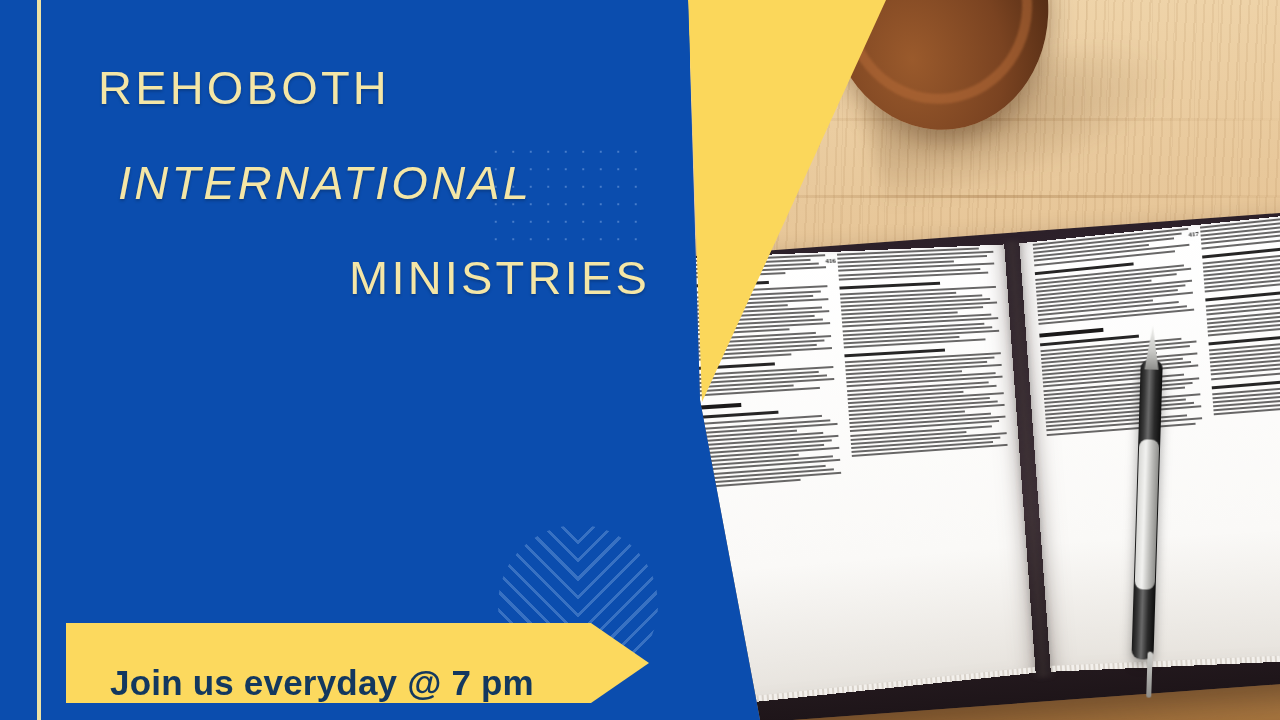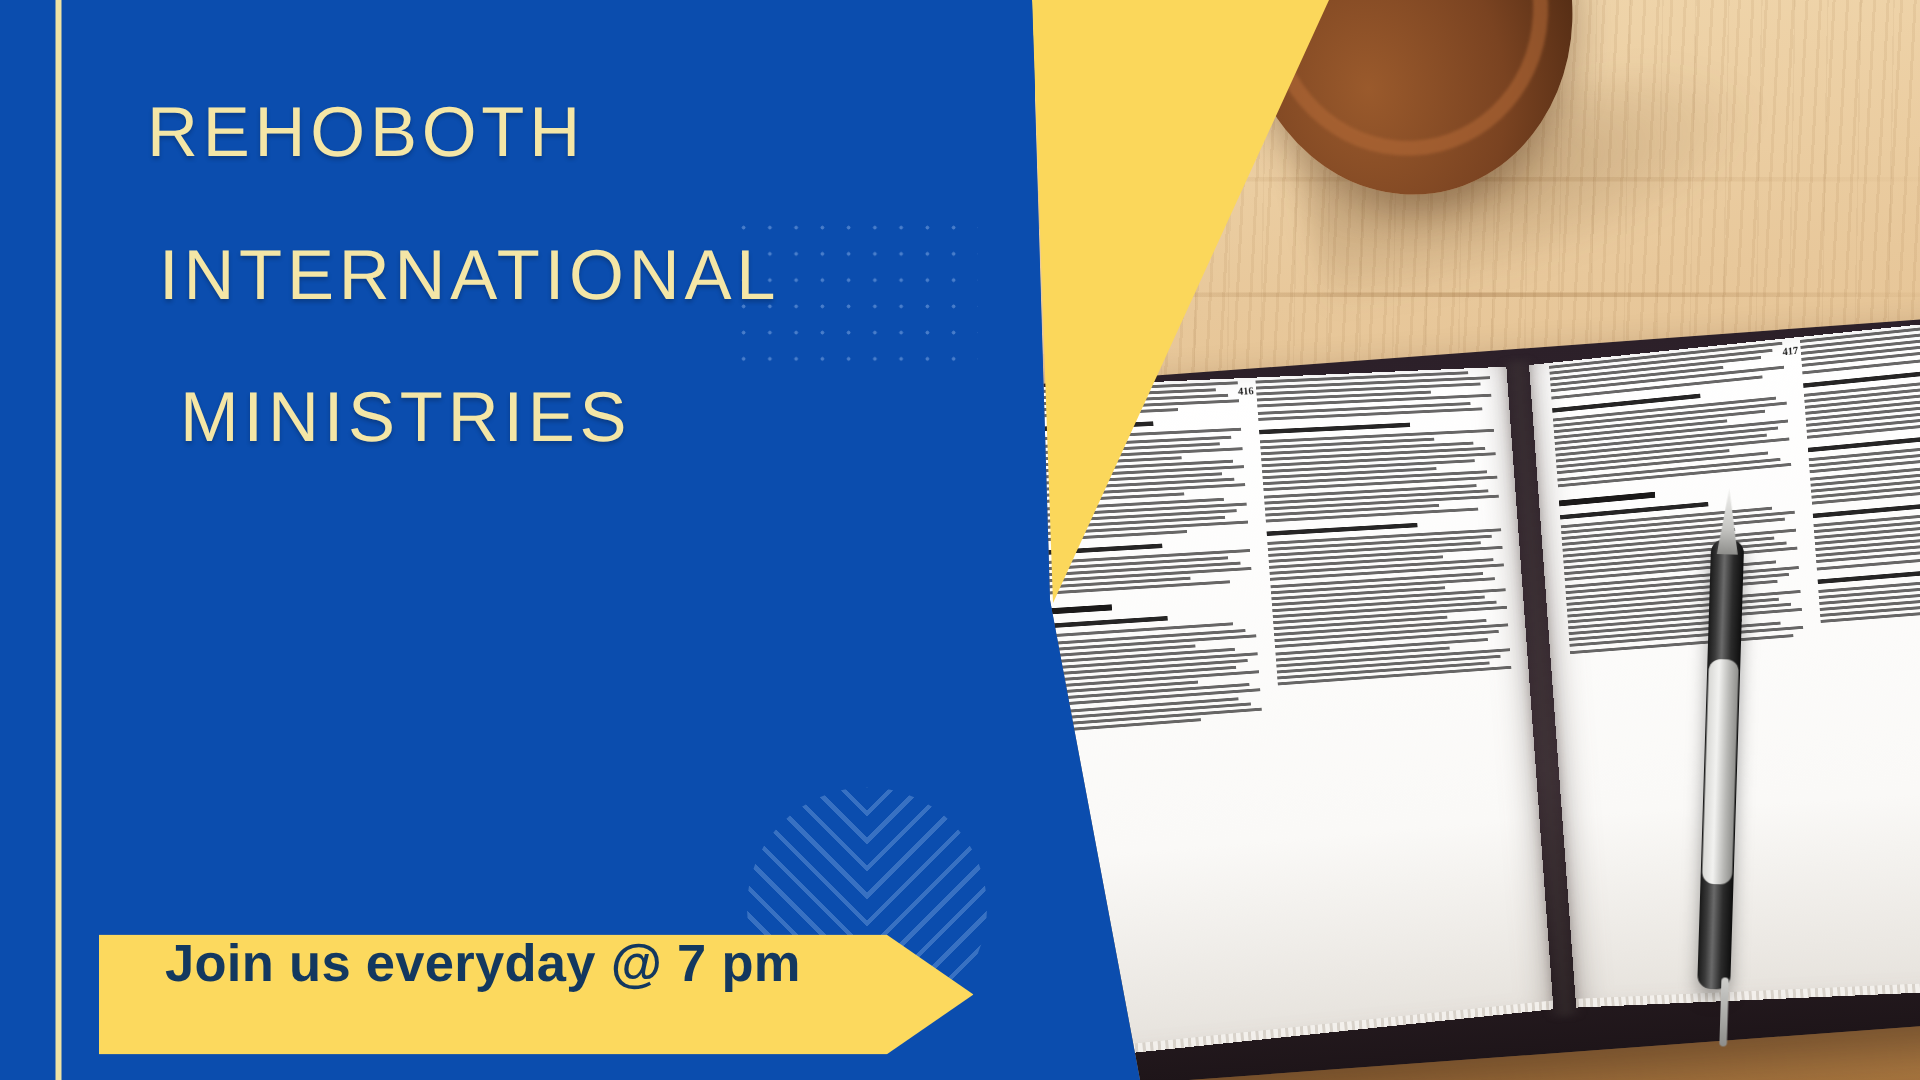--- a/index.html
+++ b/index.html
@@ -199,37 +199,37 @@
   .title-block{
     position:absolute; left:90px; top:64px; width:560px;
   }
   .title-line{
     font-size:47px; letter-spacing:3.2px; font-weight:400;
     color:#F4E6A6; line-height:1.0;
     text-shadow:0 2px 3px rgba(0,0,0,.22);
     white-space:nowrap;
   }
   .title-line.l1{ margin-left:8px; }
-  .title-line.l2{ margin-top:48px; margin-left:16px; }
-  .title-line.l3{ margin-top:48px; margin-left:30px; }
+  .title-line.l2{ margin-top:48px; margin-left:28px;font-style:italic; }
+  .title-line.l3{ margin-top:48px; margin-left:30px;text-align:right; }
 
   .subtitle{
     position:absolute; left:72px; top:396px;
     font-size:41px; font-weight:400; color:#F5E9B0;
     text-shadow:0 2px 3px rgba(0,0,0,.20);
     white-space:nowrap;
   }
 
   
   .banner{
     position:absolute; left:66px; top:623px;
     width:583px; height:80px;
     background:#FCD95E;
     clip-path:polygon(0 0, 525px 0, 583px 40px, 525px 80px, 0 80px);
-    display:flex; align-items:flex-start;
+    display:flex; align-items:flex-end;
   }
   .banner-text{
     margin-left:44px;
     font-size:35px; font-weight:700; color:#13385F;
     letter-spacing:.2px; white-space:nowrap;
   }
 </style>
 </head>
 <body>
 

